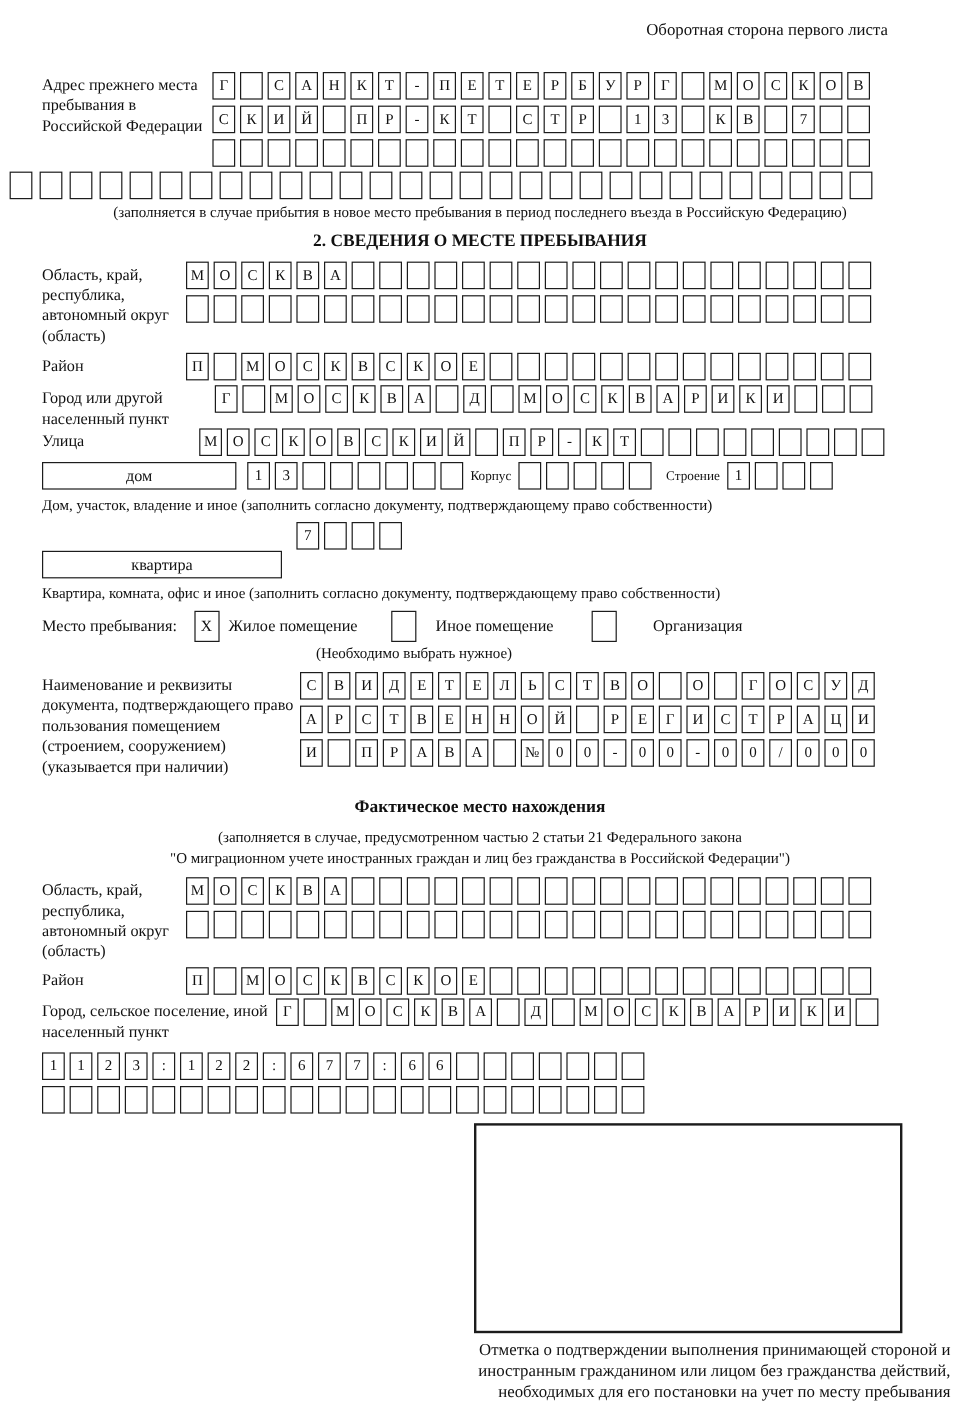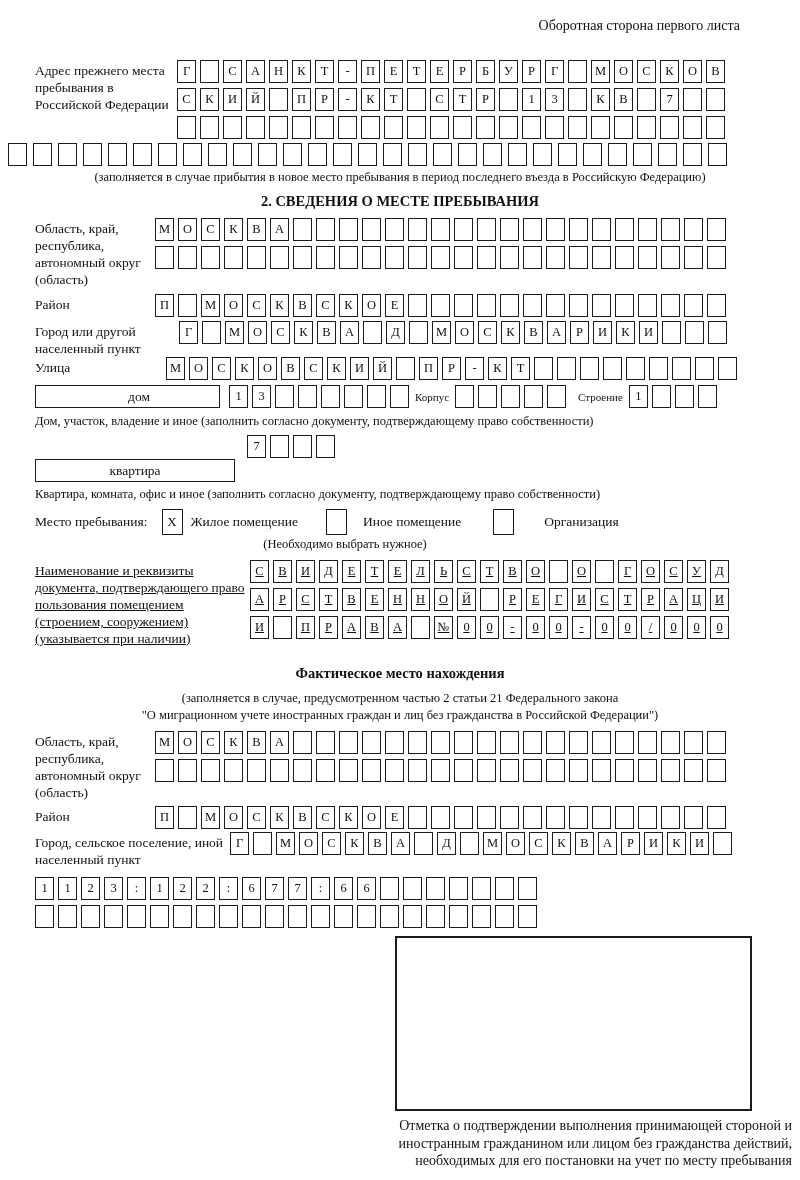--- a/index.html
+++ b/index.html
@@ -317,21 +317,21 @@
             <span class="box"></span>
             <span class="box"></span>
             <span class="box"></span>
             <span class="box"></span>
             <span class="box"></span>
           </div>
       </div>
     </div>
 
     <div class="hrow" style="margin-top:5px;">
-      <span class="typefield" style="width:160px;padding-left:23px;">дом</span>
+      <span class="typefield" style="width:160px;">дом</span>
       <span class="boxrow" style="margin-left:9px;">
           <span class="box">1</span>
           <span class="box">3</span>
           <span class="box"></span>
           <span class="box"></span>
           <span class="box"></span>
           <span class="box"></span>
           <span class="box"></span>
           <span class="box"></span>
         </span>
@@ -374,21 +374,21 @@
           <span class="box"></span>
         </span>
       <span class="stay-label" style="margin-left:12px;">Иное помещение</span>
       <span class="boxrow cb" style="margin-left:32px;">
           <span class="box"></span>
         </span>
       <span class="stay-label" style="margin-left:26px;">Организация</span>
     </div>
     <div class="caption" style="width:620px;margin-top:2px;">(Необходимо выбрать нужное)</div>
 
-    <div class="field" style="margin-top:8px;text-decoration:underline;">
+    <div class="field" style="margin-top:8px;">
       <div class="label" style="width:215px;">Наименование и реквизиты документа, подтверждающего право пользования помещением (строением, сооружением) (указывается при наличии)</div>
       <div class="rows">
         <div class="boxrow">
             <span class="box">С</span>
             <span class="box">В</span>
             <span class="box">И</span>
             <span class="box">Д</span>
             <span class="box">Е</span>
             <span class="box">Т</span>
             <span class="box">Е</span>

